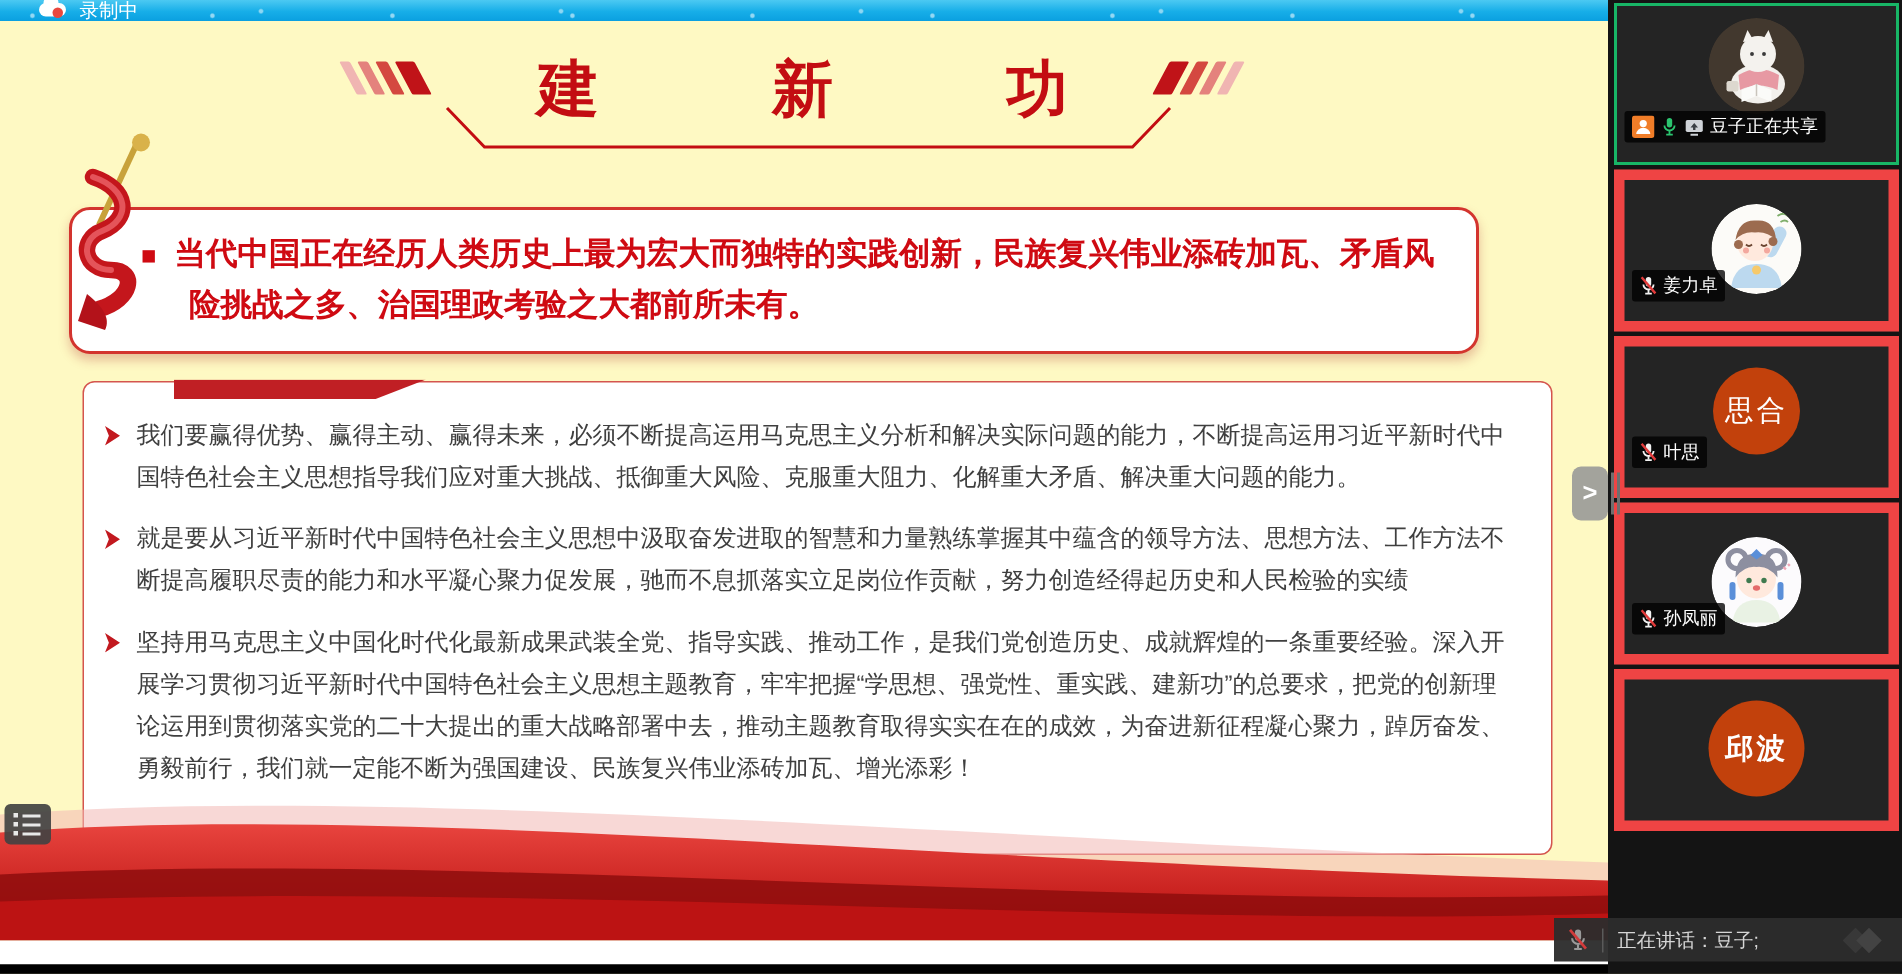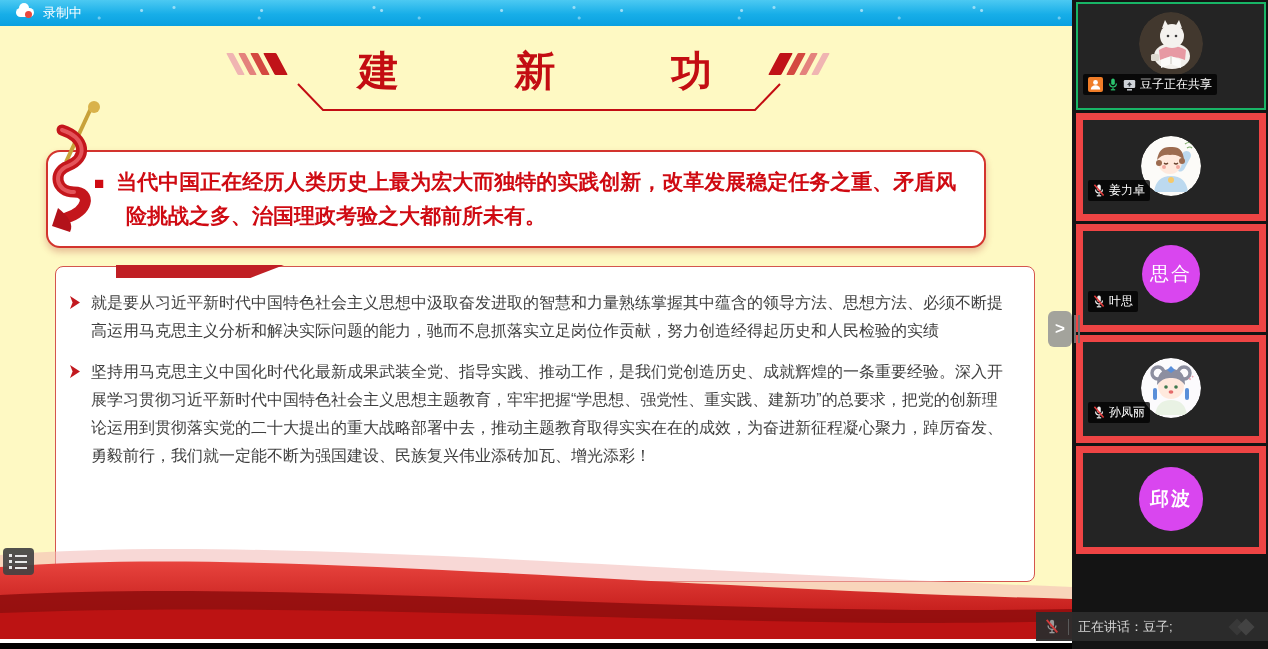--- a/index.html
+++ b/index.html
@@ -3,24 +3,24 @@
 <meta charset="utf-8">
 <style>
   * { margin:0; padding:0; box-sizing:border-box; }
   html,body { width:1268px; height:649px; overflow:hidden; background:#000;
               font-family:"Liberation Sans", sans-serif; }
   .stage { position:relative; width:1268px; height:649px; background:#000; }
 
   
   .main { position:absolute; left:0; top:0; width:1072px; height:643px; background:#fff; }
 
-  .topbar { position:relative; height:26px;
+  .topbar { position:relative; height:14px;
     background:linear-gradient(180deg,#4cc9f2 0%,#17aee8 55%,#0aa0e0 100%);
     background-color:#17aee8;
-    display:flex; align-items:center; padding-left:16px; gap:7px; }
+    display:flex; align-items:center; padding-left:26px; gap:7px; }
   .topbar::after { content:""; position:absolute; inset:0;
     background-image:radial-gradient(circle at 18% 35%, rgba(255,255,255,.55) 1px, transparent 2px),
                      radial-gradient(circle at 62% 60%, rgba(255,255,255,.4) 1px, transparent 2px),
                      radial-gradient(circle at 87% 25%, rgba(255,255,255,.5) 1px, transparent 2px);
     background-size:120px 30px, 160px 30px, 200px 30px; pointer-events:none; }
   .cloud { position:relative; width:20px; height:12px; }
   .cloud::before { content:""; position:absolute; left:3px; top:-4px; width:10px; height:10px; background:#fff; border-radius:50%; }
   .cloud::after { content:""; position:absolute; left:0; top:1px; width:18px; height:9px; background:#fff; border-radius:5px; }
   .cloud .dot { position:absolute; left:9px; top:4px; width:7px; height:7px; background:#e9483e; border-radius:50%; z-index:2; }
   .rec-label { color:#fff; font-size:13px; z-index:1; }
@@ -81,21 +81,21 @@
 
   
   .sidebar { position:absolute; left:1072px; top:0; width:196px; height:649px;
     background:#141414; overflow:hidden; padding:2px 2px 16px 4px; }
   .tile { position:relative; width:100%; height:108px; margin-bottom:3px;
     background:#242424; border:7px solid #ef4444; overflow:hidden; cursor:pointer; }
   .tile.active { border:2px solid #18b566; }
   .avatar { position:absolute; left:50%; transform:translateX(-50%); border-radius:50%; overflow:hidden; }
   .avatar.txt { display:flex; align-items:center; justify-content:center;
     color:#fff; font-size:19px; letter-spacing:2px; }
-  .av-blue { background:#d946ef; }
+  .av-blue { background:#c2410c; }
   .name-bar { position:absolute; left:5px; bottom:13px; background:rgba(0,0,0,.78);
     display:flex; align-items:center; gap:4px; padding:2px 5px; border-radius:2px;
     color:#fff; font-size:12px; white-space:nowrap; }
   .tile6 .avatar { top:14px;font-weight:bold; }
 
   
   .av-circle-white { background:#fdfdfd; }
   .luck-text { writing-mode:vertical-rl; text-orientation:upright; color:#e4574b;
     font-weight:bold; font-size:17px; line-height:1; position:absolute; left:16px; top:8px; }
   .luck-orange { position:absolute; right:4px; bottom:2px; width:22px; height:22px;
@@ -150,31 +150,37 @@
 
       <svg class="ribbon" width="62" height="134" viewBox="0 0 62 134">
         <line x1="44" y1="6" x2="18" y2="62" stroke="#c8a23a" stroke-width="4"></line>
         <circle cx="46" cy="7" r="6" fill="#d9b24a"></circle>
         <path d="M14,30 C38,38 40,58 20,66 C4,72 8,92 26,92 C44,92 40,112 18,118" fill="none" stroke="#c4161c" stroke-width="11" stroke-linecap="round"></path>
         <path d="M14,30 C38,38 40,58 20,66 C4,72 8,92 26,92" fill="none" stroke="#e4545a" stroke-width="4" stroke-linecap="round"></path>
         <path d="M10,108 C20,116 26,124 22,132 L4,126 Z" fill="#b3121a"></path>
       </svg>
 
       <div class="banner-box">
-        <p class="banner-text"><span class="banner-marker">■</span><span>当代中国正在经历人类历史上最为宏大而独特的实践创新，改革发展稳定任务之重、矛盾风险挑战之多、治国理政考验之大都前所未有。</span></p>
+        <p class="banner-text"><span class="banner-marker">■</span><span>当代中国正在经历人类历史上最为宏大而独特的实践创新，民族复兴伟业添砖加瓦、矛盾风险挑战之多、治国理政考验之大都前所未有。</span></p>
       </div>
 
       <div class="content-box">
         <div class="content-tab"></div>
         <div class="bullets">
           <div class="bullet">
             <svg width="11" height="13" viewBox="0 0 11 13">
               <polygon points="0,0 10,6.5 0,13 2.6,6.5" fill="#c2191f"></polygon>
               </svg>
-            <span>就是要从习近平新时代中国特色社会主义思想中汲取奋发进取的智慧和力量熟练掌握其中蕴含的领导方法、思想方法、必须不断提高运用马克思主义分析和解决实际问题的能力，驰而不息抓落实立足岗位作贡献，努力创造经得起历史和人民检验的实绩</span>
+            <span>我们要赢得优势、赢得主动、赢得未来，必须不断提高运用马克思主义分析和解决实际问题的能力，不断提高运用习近平新时代中国特色社会主义思想指导我们应对重大挑战、抵御重大风险、克服重大阻力、化解重大矛盾、解决重大问题的能力。</span>
+          </div>
+          <div class="bullet">
+            <svg width="11" height="13" viewBox="0 0 11 13">
+              <polygon points="0,0 10,6.5 0,13 2.6,6.5" fill="#c2191f"></polygon>
+              </svg>
+            <span>就是要从习近平新时代中国特色社会主义思想中汲取奋发进取的智慧和力量熟练掌握其中蕴含的领导方法、思想方法、工作方法不断提高履职尽责的能力和水平凝心聚力促发展，驰而不息抓落实立足岗位作贡献，努力创造经得起历史和人民检验的实绩</span>
           </div>
           <div class="bullet">
             <svg width="11" height="13" viewBox="0 0 11 13">
               <polygon points="0,0 10,6.5 0,13 2.6,6.5" fill="#c2191f"></polygon>
               </svg>
             <span>坚持用马克思主义中国化时代化最新成果武装全党、指导实践、推动工作，是我们党创造历史、成就辉煌的一条重要经验。深入开展学习贯彻习近平新时代中国特色社会主义思想主题教育，牢牢把握“学思想、强党性、重实践、建新功”的总要求，把党的创新理论运用到贯彻落实党的二十大提出的重大战略部署中去，推动主题教育取得实实在在的成效，为奋进新征程凝心聚力，踔厉奋发、勇毅前行，我们就一定能不断为强国建设、民族复兴伟业添砖加瓦、增光添彩！</span>
           </div>
         </div>
       </div>
 

